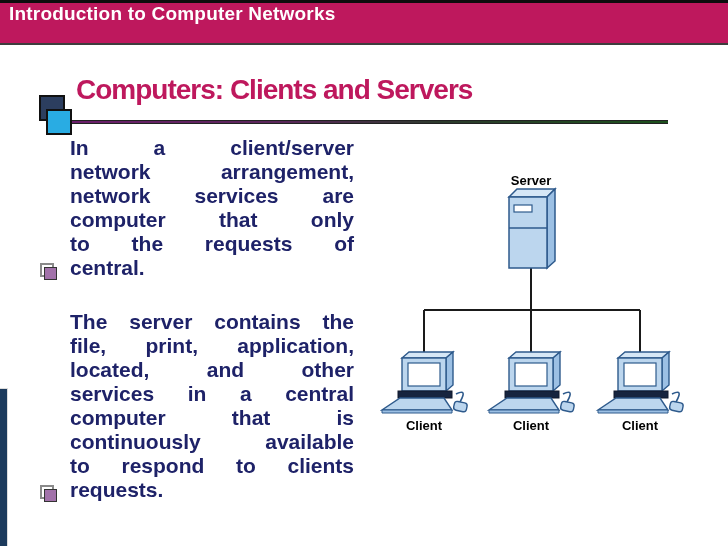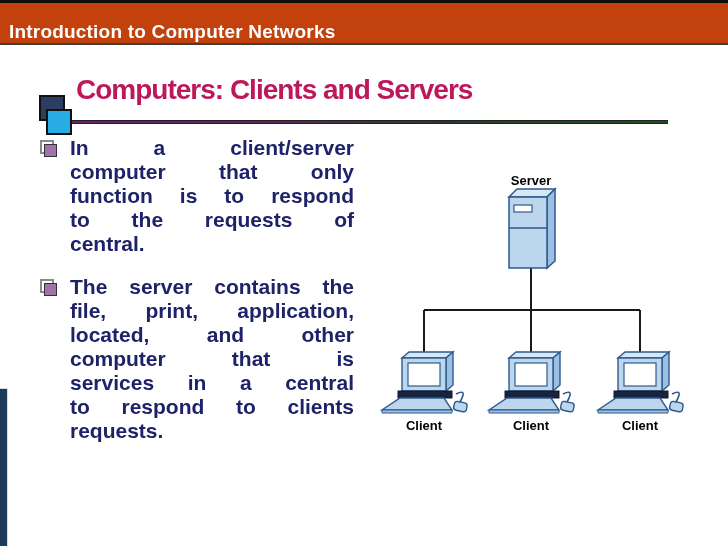--- a/index.html
+++ b/index.html
@@ -4,24 +4,24 @@
 <style>
   html,body{margin:0;padding:0;}
   body{
     width:728px;height:546px;position:relative;overflow:hidden;
     background:#ffffff;
     font-family:"Liberation Sans","DejaVu Sans",sans-serif;
   }
   
   .header{
     position:absolute;left:0;top:0;width:728px;height:40px;
-    background:#c2410c;
+    background:#be185d;
     border-top:3px solid #0d0d0d;
     border-bottom:2px solid #3d3d3d;
-    display:flex;align-items:flex-end;
+    display:flex;align-items:flex-start;
     box-sizing:content-box;
   }
   .header .htitle{
     color:#ffffff;font-weight:bold;font-size:19px;letter-spacing:0.2px;
     padding-left:9px;white-space:nowrap;
   }
   
   .sq-dark{
     position:absolute;left:39px;top:95px;width:22px;height:22px;
     background:#2c3e5f;border:2px solid #111;
@@ -38,22 +38,22 @@
   .title-rule{
     position:absolute;left:72px;top:120px;width:596px;height:4px;
     background:linear-gradient(90deg,#6b1f6b 0%,#5a275a 35%,#2c3a2c 62%,#1d501d 100%);
     border-top:1px solid #222;border-bottom:1px solid #222;
     box-sizing:border-box;
   }
   
   .body-text{
     position:absolute;left:40px;top:136px;width:320px;
   }
-  .bullet-item{display:flex;align-items:flex-start;}
-  .bullet-item + .bullet-item{margin-top:19px;}
+  .bullet-item{display:flex;align-items:flex-end;}
+  .bullet-item + .bullet-item{margin-top:30px;}
   .bullet{
     position:relative;flex:0 0 17px;width:17px;height:17px;
     margin-top:4px;margin-right:13px;
   }
   .b-frame{
     position:absolute;left:0;top:0;width:10px;height:10px;
     border:2px solid #8a8a8a;
   }
   .b-fill{
     position:absolute;left:4px;top:4px;width:11px;height:11px;
@@ -93,38 +93,40 @@
 
 <div class="body-text">
 
   <div class="bullet-item">
     <span class="bullet">
       <span class="b-frame"></span>
       <span class="b-fill"></span>
     </span>
     <div class="blines">
       <div class="tline">In a client/server</div>
+      <div class="tline">network arrangement,</div>
+      <div class="tline">network services are</div>
       <div class="tline">computer that only</div>
-      <div class="tline">function is to respond</div>
       <div class="tline">to the requests of</div>
       <div class="tline last">central.</div>
     </div>
   </div>
 
   <div class="bullet-item">
     <span class="bullet">
       <span class="b-frame"></span>
       <span class="b-fill"></span>
     </span>
     <div class="blines">
       <div class="tline">The server contains the</div>
       <div class="tline">file, print, application,</div>
       <div class="tline">located, and other</div>
+      <div class="tline">services in a central</div>
       <div class="tline">computer that is</div>
-      <div class="tline">services in a central</div>
+      <div class="tline">continuously available</div>
       <div class="tline">to respond to clients</div>
       <div class="tline last">requests.</div>
     </div>
   </div>
 
 </div>
 
 <svg class="diagram" width="340" height="280" viewBox="0 0 340 280">
   <defs>
     <g id="client-icon">

